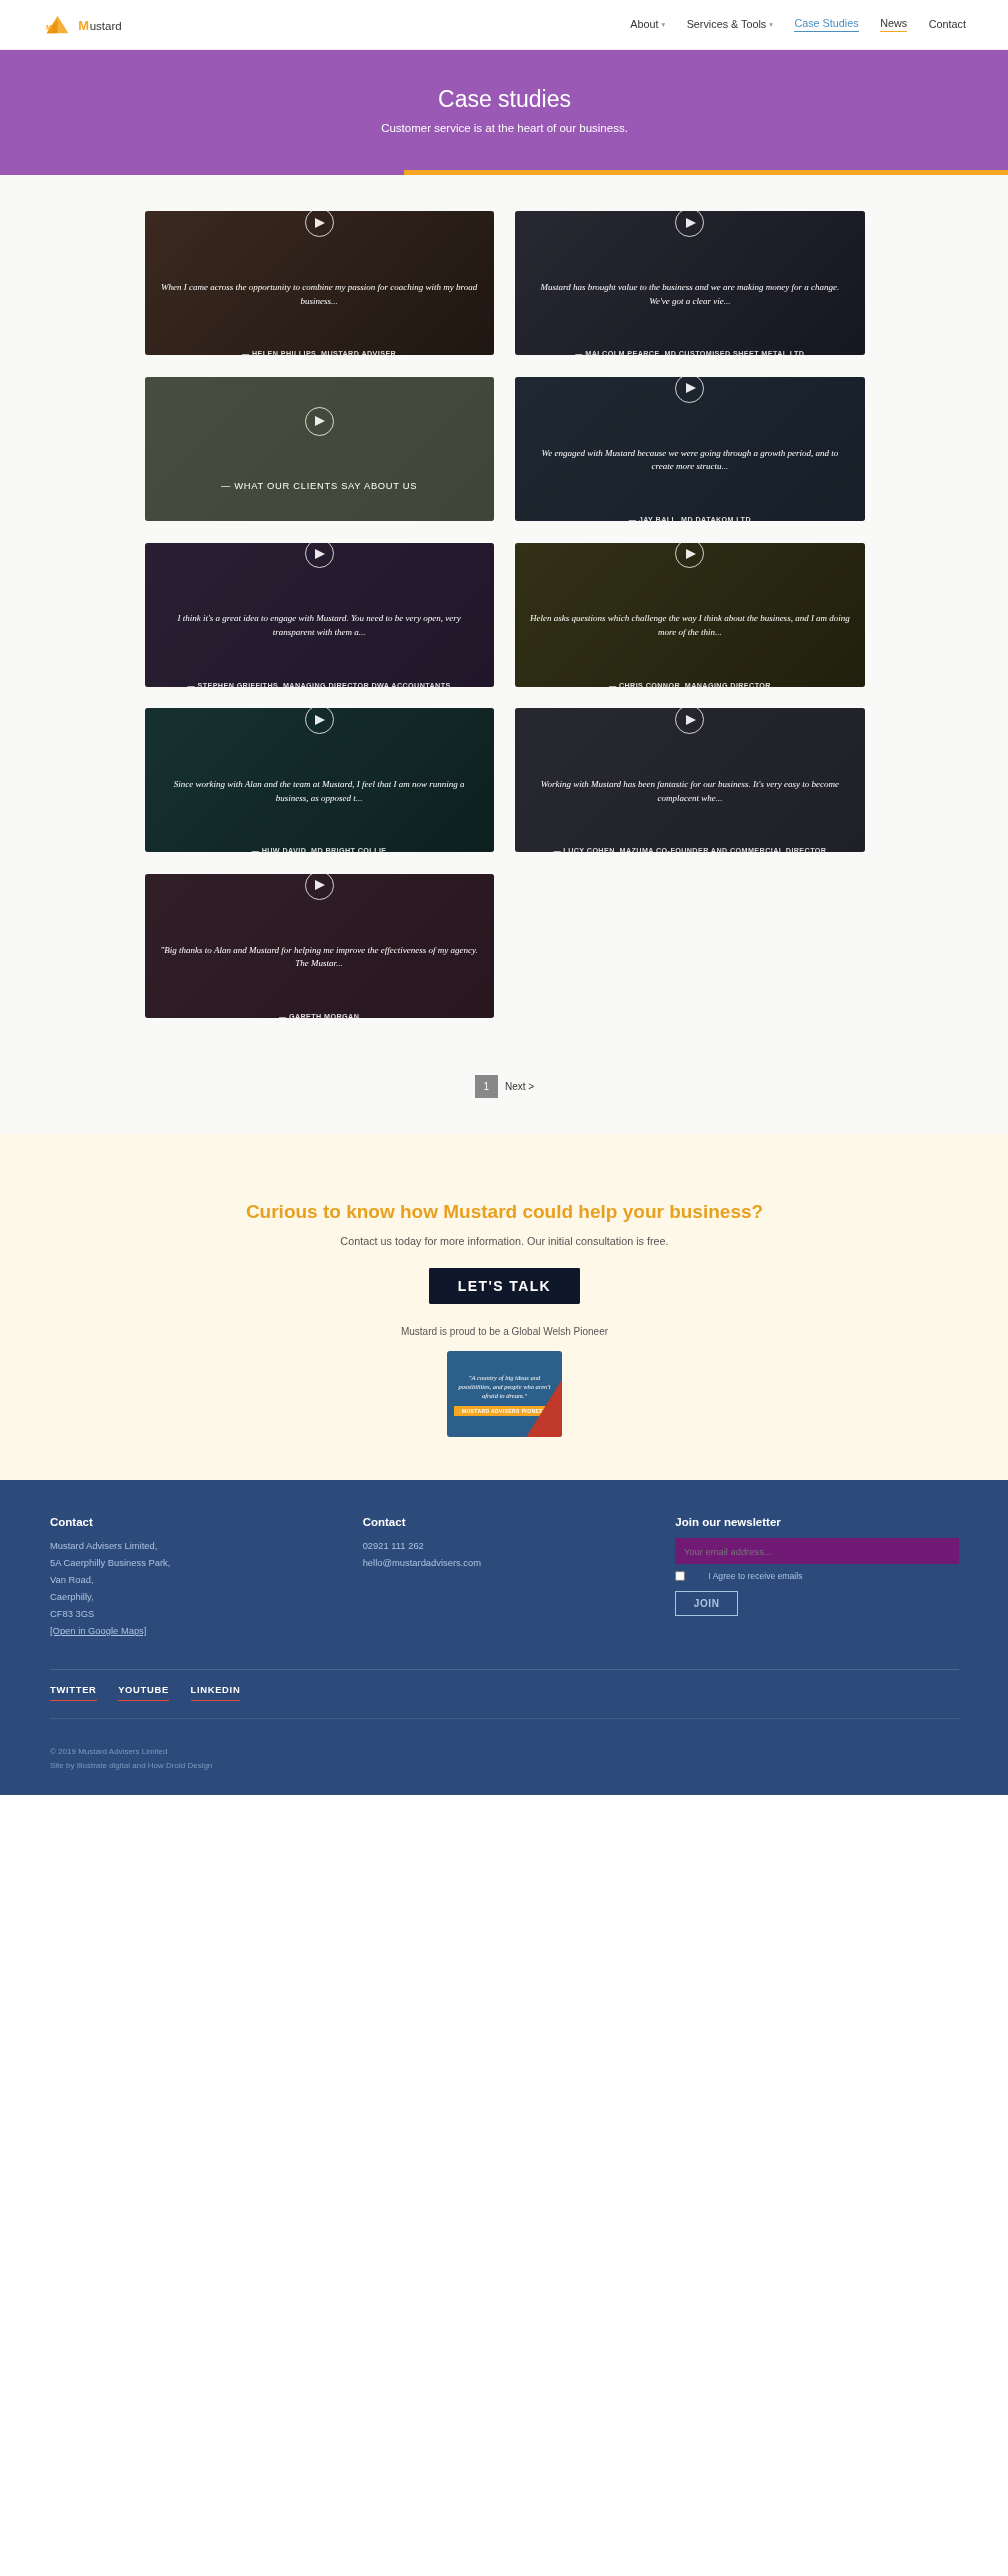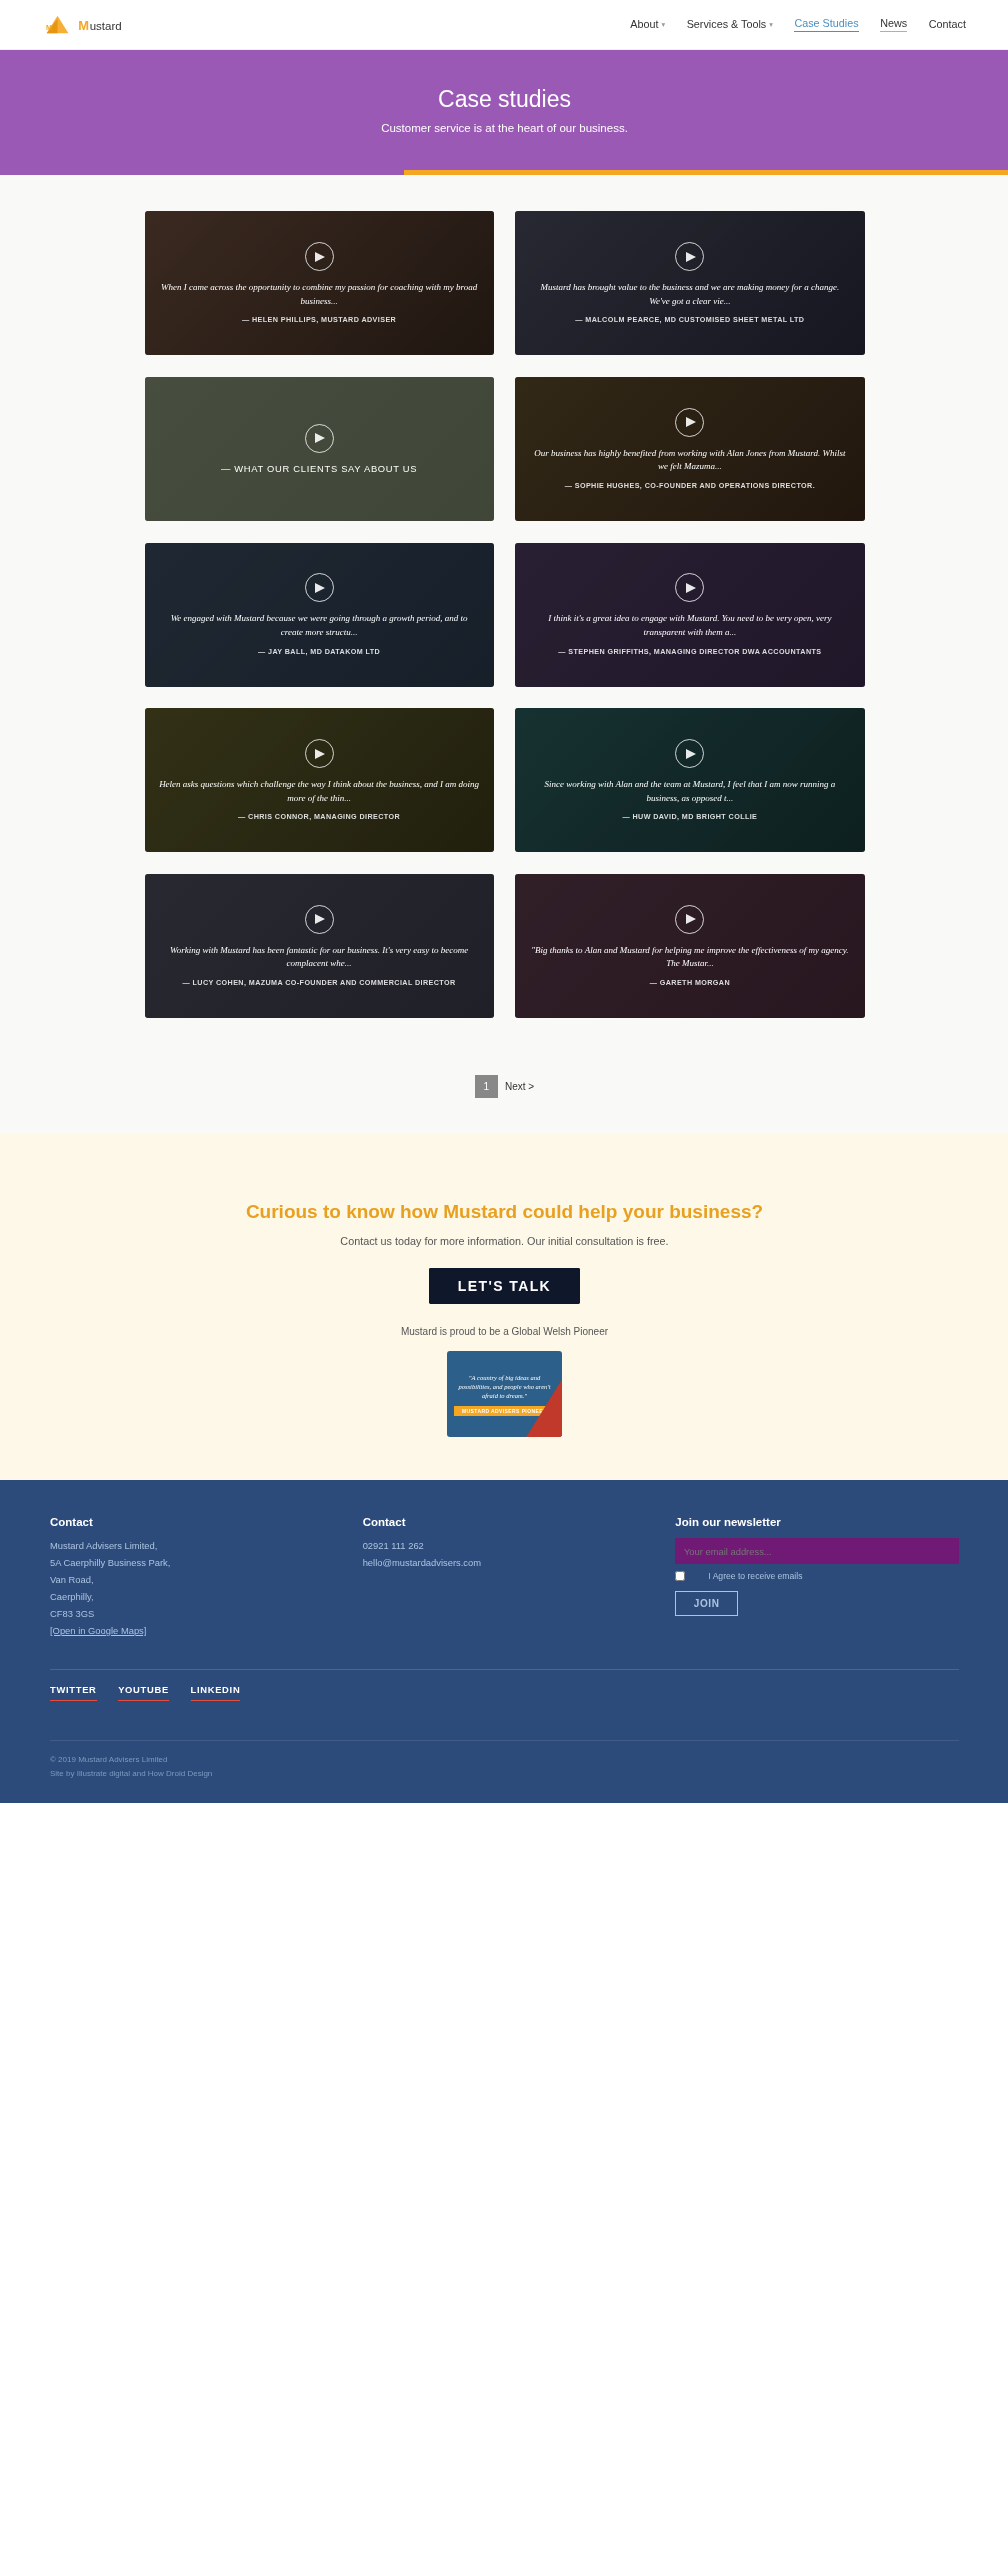--- a/index.html
+++ b/index.html
@@ -100,20 +100,21 @@
     }
     .case-card-overlay {
       position: absolute;
       top: 0; left: 0; right: 0; bottom: 0;
       background: rgba(0,0,0,0.45);
       display: flex;
       flex-direction: column;
       align-items: center;
       justify-content: center;
       padding: 14.4px;
+      gap: 34px;
     }
     .play-btn {
       width: 29px;
       height: 29px;
       border: 1.4px solid rgba(255,255,255,0.8);
       border-radius: 50%;
       display: flex;
       align-items: center;
       justify-content: center;
       margin-bottom: 10px;
@@ -348,22 +349,22 @@
       letter-spacing: 0.7px;
       text-decoration: none;
       cursor: pointer;
       text-transform: uppercase;
     }
     .social-link.twitter { border-bottom: 1.4px solid #e74c3c; padding-bottom: 1.4px; }
     .social-link.youtube { border-bottom: 1.4px solid #e74c3c; padding-bottom: 5px; }
     .social-link.linkedin { border-bottom: 1.4px solid #e74c3c; padding-bottom: 1.4px; }
 
     .footer-bottom {
-      margin-top: 31px;
-      padding-top: 12px;
+      margin-top: 9px;
+      padding-top: 26px;
       border-top: 0.7px solid rgba(255,255,255,0.1);
     }
     .footer-bottom p {
       color: #7a9bc0;
       font-size: 8px;
       font-family: Arial, sans-serif;
       line-height: 1.8;
     }
 
     
@@ -455,30 +456,20 @@
     <div class="case-card special-card">
       <div class="card-photo photo-3"></div>
       <div class="case-card-overlay">
         <div class="play-btn">
           <div class="play-btn-triangle"></div>
         </div>
         <p class="special-label">— WHAT OUR CLIENTS SAY ABOUT US</p>
       </div>
     </div>
 
-    <div class="case-card">
-      <div class="card-photo photo-4"></div>
-      <div class="case-card-overlay">
-        <div class="play-btn">
-          <div class="play-btn-triangle"></div>
-        </div>
-        <p class="card-quote">Our business has highly benefited from working with Alan Jones from Mustard. Whilst we felt Mazuma...</p>
-        <p class="card-attribution">— SOPHIE HUGHES, CO-FOUNDER AND OPERATIONS DIRECTOR.</p>
-      </div>
-    </div>
 
     <div class="case-card">
       <div class="card-photo photo-5"></div>
       <div class="case-card-overlay">
         <div class="play-btn">
           <div class="play-btn-triangle"></div>
         </div>
         <p class="card-quote">We engaged with Mustard because we were going through a growth period, and to create more structu...</p>
         <p class="card-attribution">— JAY BALL, MD DATAKOM LTD</p>
       </div>

